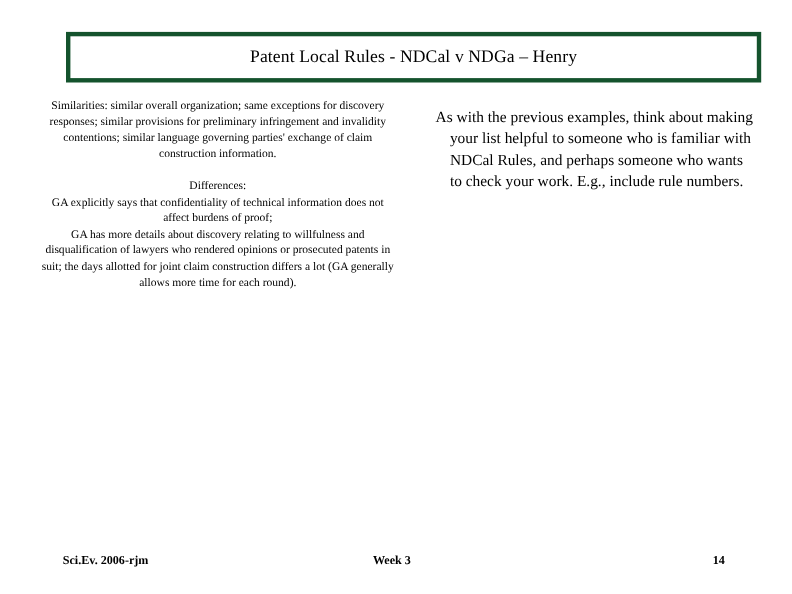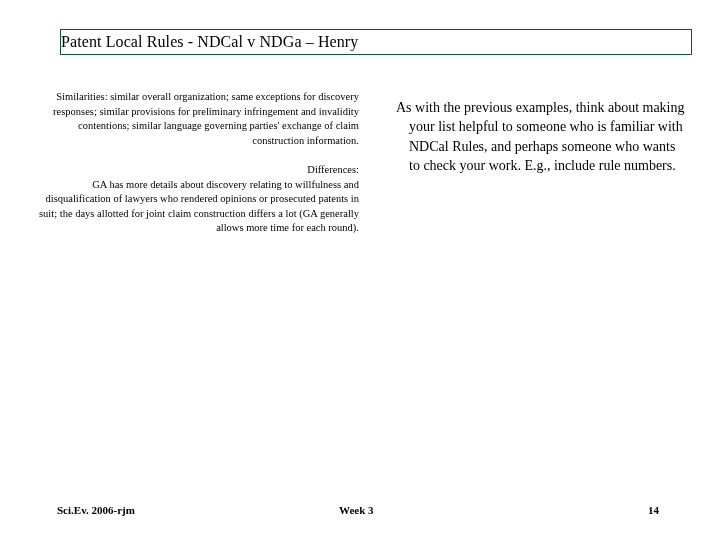--- a/index.html
+++ b/index.html
@@ -20,26 +20,27 @@
     height: 540px;
     background: #ffffff;
   }
 
   
   .title-box {
     position: absolute;
     left: 60px;
     top: 29px;
     width: 632px;
-    height: 26px;
+    height: 46px;
     box-sizing: border-box;
-    border: 1px solid #14532d;
+    border: 4px solid #14532d;
     background: #ffffff;
     display: flex;
     align-items: center;
+    justify-content: center;
   }
   .title-text {
     font-family: "Liberation Serif", "DejaVu Serif", serif;
     font-size: 16px;
     line-height: 18px;
     color: #000000;
     white-space: nowrap;
     letter-spacing: 0.1px;
   }
 
@@ -49,21 +50,21 @@
     left: 37px;
     top: 90px;
     width: 322px;
   }
   .left-col p {
     margin: 0;
     font-family: "Liberation Serif", "DejaVu Serif", serif;
     font-size: 10.5px;
     line-height: 14.6px;
     color: #000000;
-    text-align: right;
+    text-align: center;
   }
   .para-gap {
     height: 14.6px;
   }
 
   
   .right-col {
     position: absolute;
     left: 396px;
     top: 98px;
@@ -110,20 +111,21 @@
     <div class="title-text">Patent Local Rules - NDCal v NDGa – Henry</div>
   </div>
 
   <div class="left-col">
     <p>Similarities: similar overall organization; same exceptions for discovery responses; similar provisions for preliminary infringement and invalidity contentions; similar language governing parties' exchange of claim construction information.</p>
 
     <div class="para-gap"></div>
 
     <p>Differences:</p>
 
+    <p> GA explicitly says that confidentiality of technical information does not affect burdens of proof;</p>
 
 
 
     <p>GA has more details about discovery relating to willfulness and disqualification of lawyers who rendered opinions or prosecuted patents in suit; the days allotted for joint claim construction differs a lot (GA generally allows more time for each round).</p>
   </div>
 
   <div class="right-col">
     <p>As with the previous examples, think about making your list helpful to someone who is familiar with NDCal Rules, and perhaps someone who wants to check your work. E.g., include rule numbers.</p>
   </div>
 

